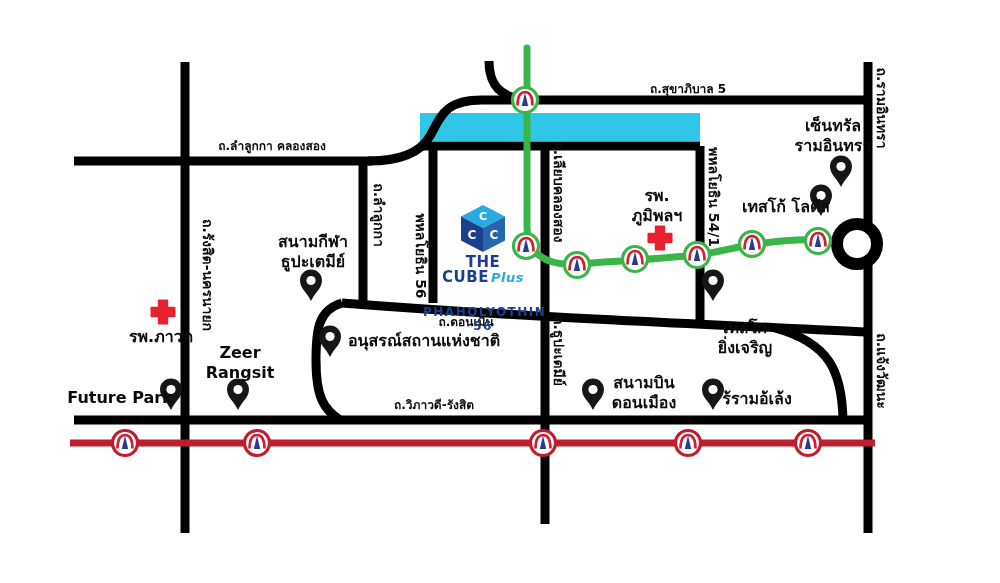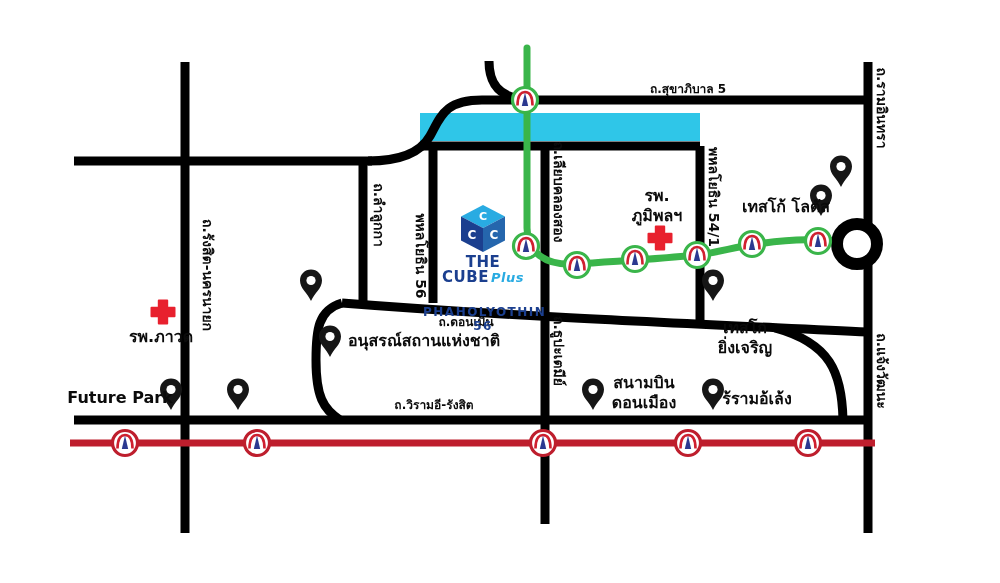--- a/index.html
+++ b/index.html
@@ -101,36 +101,43 @@
       <use href="#pin" x="841" y="187"></use>
     </g>
 
     <g>
       <use href="#cross" x="163" y="312"></use>
       <use href="#cross" x="660" y="238"></use>
     </g>
   </svg>
 
   <div class="lbl big" style="left:688px;top:89px">ถ.สุขาภิบาล 5</div>
+  <div class="lbl big" style="left:272px;top:146px">ถ.ลำลูกกา คลองสอง</div>
   <div class="lbl big" style="left:466px;top:322px">ถ.ดอนเมิน</div>
-  <div class="lbl big" style="left:434px;top:405px">ถ.วิรามอี-รังสิต</div>
+  <div class="lbl big" style="left:434px;top:405px">ถ.วิภาวดี-รังสิต</div>
 
   <div class="lbl v" style="left:207px;top:275px">ถ.รังสิต-นครนายก</div>
   <div class="lbl v" style="left:378px;top:215px">ถ.ลำลูกกา</div>
   <div class="lbl v" style="left:420px;top:256px">พหลโยธิน 56</div>
   <div class="lbl v" style="left:558px;top:192px">ถ.เลียบคลองสอง</div>
   <div class="lbl v" style="left:558px;top:351px">ถ.ธูปะเตมีย์</div>
   <div class="lbl v" style="left:713px;top:197px">พหลโยธิน 54/1</div>
   <div class="lbl v" style="left:881px;top:108px">ถ.รามอินทรา</div>
   <div class="lbl v" style="left:881px;top:371px">ถ.แจ้งวัฒนะ</div>
 
+  <div class="lbl" style="left:833px;top:136px">เซ็นทรัล
+รามอินทรา</div>
   <div class="lbl" style="left:786px;top:207px">เทสโก้ โลตัส</div>
   <div class="lbl" style="left:657px;top:206px">รพ.
 ภูมิพลฯ</div>
+  <div class="lbl" style="left:313px;top:252px">สนามกีฬา
+ธูปะเตมีย์</div>
   <div class="lbl" style="left:161px;top:337px">รพ.ภาวด</div>
+  <div class="lbl" style="left:240px;top:363px">Zeer
+Rangsit</div>
   <div class="lbl" style="left:120px;top:398px">Future Park</div>
   <div class="lbl" style="left:424px;top:341px">อนุสรณ์สถานแห่งชาติ</div>
   <div class="lbl" style="left:644px;top:393px">สนามบิน
 ดอนเมือง</div>
   <div class="lbl" style="left:757px;top:399px">ร้รามอ้เล้ง</div>
   <div class="lbl" style="left:745px;top:338px">เทสโก
 ยิ่งเจริญ</div>
 
   <div class="logo">
     <svg width="54" height="50" viewBox="-27 -25 54 50">

